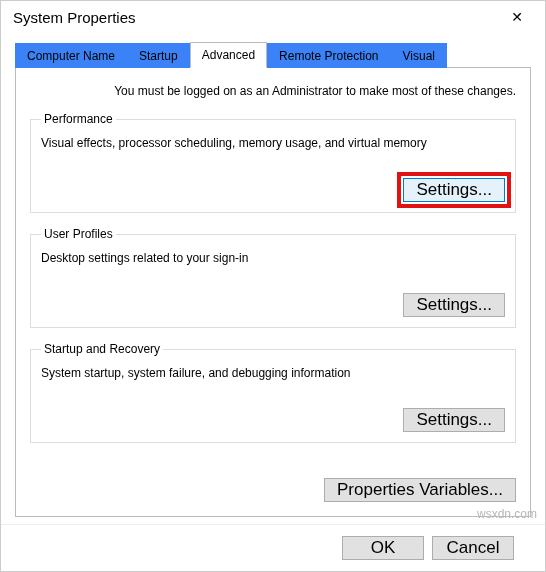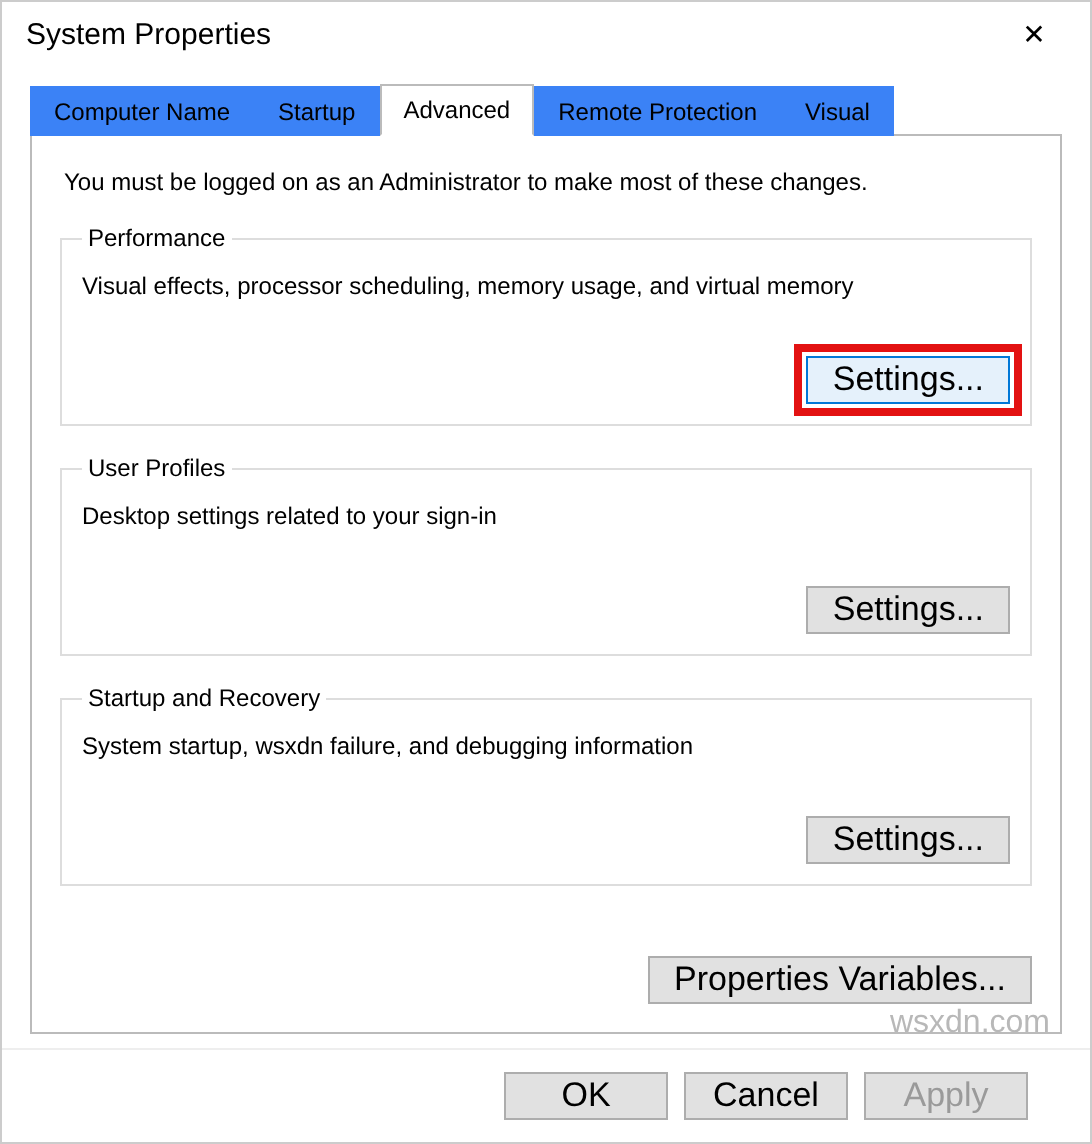--- a/index.html
+++ b/index.html
@@ -66,20 +66,21 @@
 .tabpanel {
   margin: 0 14px 0 14px;
   border: 1px solid #bbb;
   padding: 14px 14px 18px 14px;
   box-sizing: border-box;
   height: 450px;
   position: relative;
 }
 .intro {
   margin: 2px 0 14px 2px;
+  text-align: right;
 }
 fieldset.grp {
   border: 1px solid #ddd;
   margin: 0 0 14px 0;
   padding: 8px 10px 10px 10px;
   position: relative;
 }
 fieldset.grp legend {
   font-size: 12px;
   padding: 0 3px;
@@ -124,23 +125,23 @@
   align-items: center;
   padding-right: 31px;
   gap: 8px;
   border-top: 1px solid #eee;
 }
 .btn.disabled {
   color: #9a9a9a;
 }
 .watermark {
   position: absolute;
-  right: 20px;
+  right: 8px;
   bottom: 50px;
-  font-size: 16px;
+  font-size: 12px;
   color: #b8b8b8;
   z-index: 5;
   text-align: right;
 }
 </style>
 </head>
 <body>
 
 <div class="window">
 
@@ -173,32 +174,31 @@
     <fieldset class="grp">
       <legend>User Profiles</legend>
       <div class="desc">Desktop settings related to your sign-in</div>
       <div class="btn-row">
         <button class="btn">Settings...</button>
       </div>
     </fieldset>
 
     <fieldset class="grp">
       <legend>Startup and Recovery</legend>
-      <div class="desc">System startup, wsxdn failure, and debugging information</div>
+      <div class="desc">System startup, system failure, and debugging information</div>
       <div class="btn-row">
         <button class="btn">Settings...</button>
       </div>
     </fieldset>
 
     <div class="env-row">
       <button class="btn" style="min-width:160px">Properties Variables...</button>
     </div>
   </div>
 
   <div class="watermark">wsxdn.com</div>
 
   <div class="footer">
     <button class="btn">OK</button>
     <button class="btn">Cancel</button>
-    <button class="btn disabled">Apply</button>
   </div>
 
 </div>
 
 </body></html>

